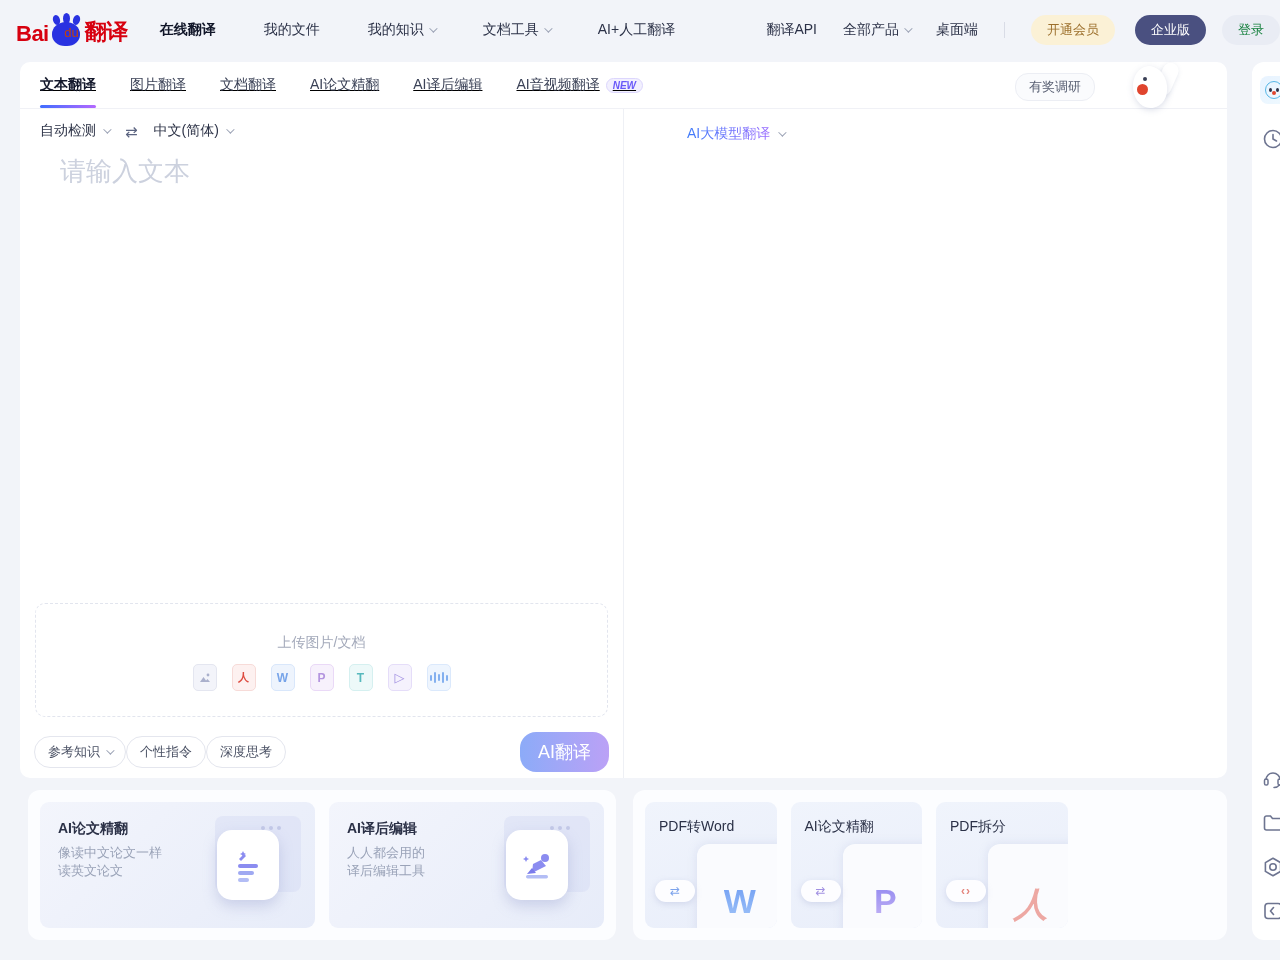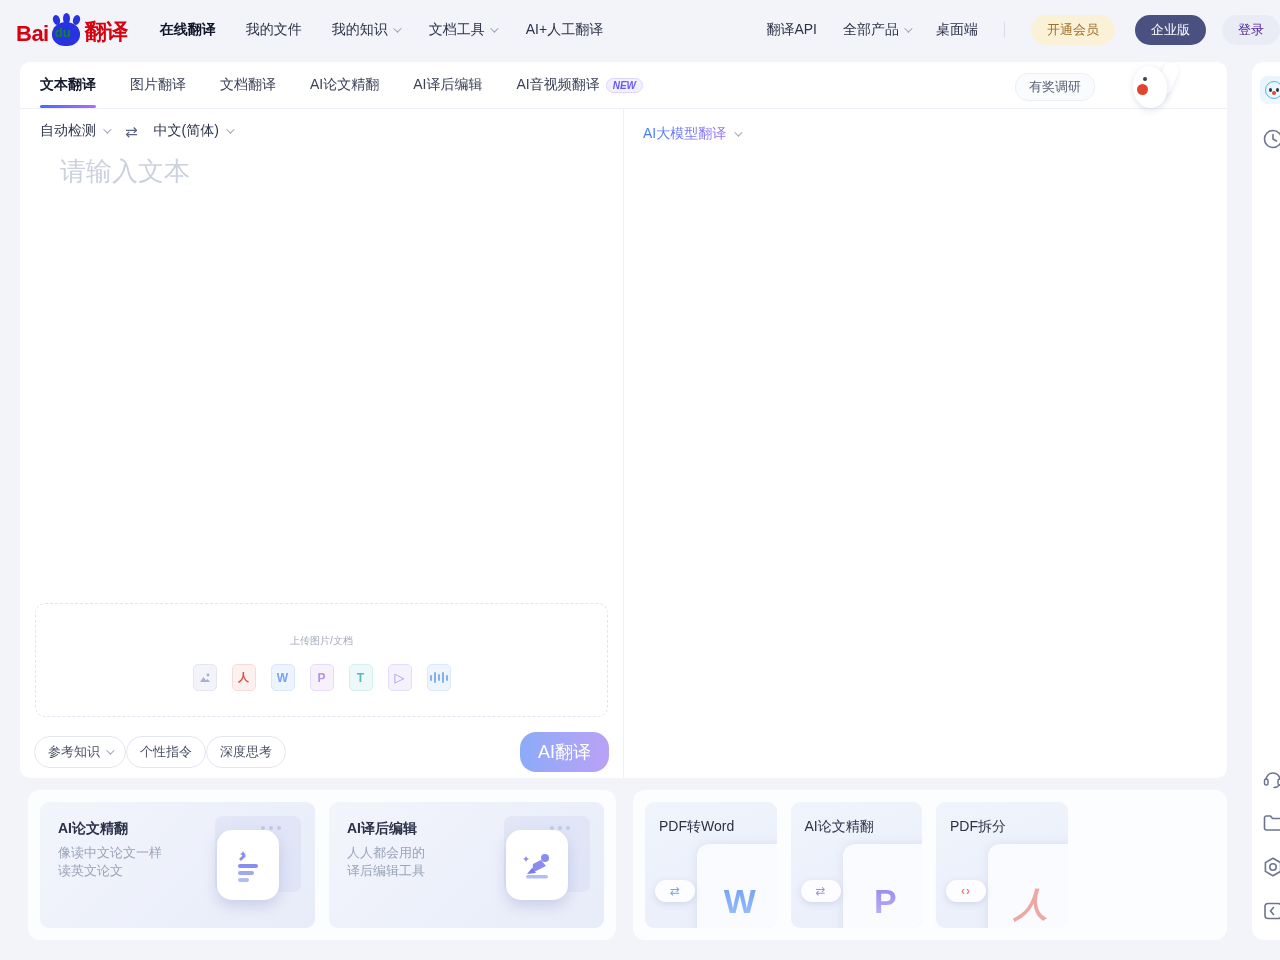--- a/index.html
+++ b/index.html
@@ -10,34 +10,34 @@
   
   .header { position:absolute; top:0; left:0; width:1280px; height:60px; display:flex; align-items:center; padding:0 0 0 16px; }
   .logo { display:flex; align-items:flex-end; cursor:pointer; }
   .logo-bai,.logo-suffix { font-size:22px; font-weight:bold; color:#d7000f; letter-spacing:-0.5px; }
   .paw { position:relative; width:34px; height:34px; margin:0 1px; }
   .paw-pad { position:absolute; left:2px; top:9px; width:28px; height:24px; background:#2932e1; border-radius:50% 50% 46% 46%; }
   .paw-toe { position:absolute; background:#2932e1; border-radius:50%; }
   .toe1 { width:7px; height:10px; left:3px; top:2px; transform:rotate(-18deg); }
   .toe2 { width:7px; height:11px; left:13px; top:0; }
   .toe3 { width:7px; height:10px; left:23px; top:2px; transform:rotate(18deg); }
-  .paw-du { position:absolute; left:5px; top:12px; width:24px; text-align:left; color:#15803d; font-size:13px; font-weight:bold; }
-  .main-nav { display:flex; align-items:center; gap:30px; margin-left:32px; }
+  .paw-du { position:absolute; left:5px; top:12px; width:24px; text-align:right; color:#c2410c; font-size:13px; font-weight:normal; }
+  .main-nav { display:flex; align-items:center; gap:48px; margin-left:32px; }
   .nav-item { font-size:14px; color:#2b3147; cursor:pointer; display:flex; align-items:center; gap:5px; white-space:nowrap; }
   .nav-item.active { font-weight:bold; color:#111629; }
   .header-right { margin-left:auto; display:flex; align-items:center; gap:26px; padding-right:0; }
   .hdr-divider { width:1px; height:16px; background:#d9dce6; }
   .pill { border-radius:15px; font-size:13px; padding:6px 16px; white-space:nowrap; cursor:pointer; }
   .pill-vip { background:#fbf1d6; color:#9c6f2b; }
   .pill-ent { background:#4a5080; color:#ffffff; }
-  .pill-login { background:#e9ecf4; color:#4c1d95; }
+  .pill-login { background:#e9ecf4; color:#15803d; }
   .chev { display:inline-block; width:6px; height:6px; border-right:1.4px solid #9aa1b4; border-bottom:1.4px solid #9aa1b4; transform:rotate(45deg) translateY(-2px); }
 
   
-  .main-card { position:absolute; left:20px; top:62px; width:1207px; height:716px; background:#ffffff; border-radius:10px; }
+  .main-card { position:absolute; left:20px; top:62px; width:1207px; height:716px; background:#ffffff; border-radius:10px;text-decoration:underline; }
   .tabbar { position:relative; height:47px; border-bottom:1px solid #f0f1f6; display:flex; align-items:center; gap:34px; padding:0 20px; border-radius:10px 10px 0 0; }
   .tab { position:relative; font-size:14px; color:#3a4156; cursor:pointer; height:100%; display:flex; align-items:center; gap:6px; white-space:nowrap; }
   .tab.active { color:#14192c; font-weight:bold; }
   .tab-underline { position:absolute; left:0; bottom:0; width:100%; height:3px; border-radius:2px; background:linear-gradient(90deg,#3f6dff,#b468ff); }
   .new-badge { font-size:10px; color:#6a5af9; background:#f2f0fe; border:1px solid #dcd6fd; border-radius:9px; padding:1px 6px; font-style:italic; font-weight:bold; }
   .survey-pill { position:absolute; right:132px; top:11px; font-size:13px; color:#5a6174; background:#fafbfd; border:1px solid #eceef4; border-radius:13px; padding:4px 13px; cursor:pointer; }
   .mascot { position:absolute; right:42px; top:2px; width:66px; height:45px; overflow:visible; }
   .mascot-head { position:absolute; left:14px; top:2px; width:34px; height:42px; background:#fff; border-radius:50% 50% 48% 48%; box-shadow:0 2px 6px rgba(120,130,170,0.25); transform:rotate(-8deg); }
   .mascot-nose { position:absolute; left:18px; top:20px; width:11px; height:11px; background:#e0452e; border-radius:50%; }
   .mascot-eye { position:absolute; left:24px; top:13px; width:4px; height:4px; background:#3a3f55; border-radius:50%; }
@@ -46,38 +46,38 @@
   .panel-divider { position:absolute; left:603px; top:47px; width:1px; height:669px; background:#eef0f5; }
 
   
   .lang-row { position:absolute; left:20px; top:60px; display:flex; align-items:center; gap:16px; }
   .lang-btn { display:flex; align-items:center; gap:7px; font-size:14px; color:#2e3448; cursor:pointer; }
   .swap { font-size:15px; color:#5b6480; cursor:pointer; line-height:1; }
   .input-area { position:absolute; left:16px; top:92px; width:570px; height:440px; }
   .input-area textarea { width:100%; height:100%; border:none; outline:none; resize:none; font-size:26px; font-family:inherit; color:#2a3044; background:transparent;margin-left:24px; }
   .input-area textarea::placeholder { color:#ccd1de; }
   .upload-box { position:absolute; left:15px; top:541px; width:573px; height:114px; border:1px dashed #e2e5ee; border-radius:10px; cursor:pointer; }
-  .upload-label { position:absolute; left:0; right:0; top:30px; text-align:center; font-size:10px; color:#a3a9ba; }
+  .upload-label { position:absolute; left:0; right:0; top:30px; text-align:center; font-size:14px; color:#a3a9ba; }
   .chips { position:absolute; left:0; right:0; top:60px; display:flex; justify-content:center; gap:15px; }
   .chip { width:24px; height:27px; border-radius:5px; display:flex; align-items:center; justify-content:center; font-size:12px; font-weight:bold; }
   .chip-image { background:#f3f4fa; border:1px solid #e4e6f0; }
   .chip-pdf { background:#fdf1f0; border:1px solid #f7dbd8; color:#dd4a3e; font-size:11px; }
   .chip-word { background:#eef4fd; border:1px solid #d9e7fb; color:#77a4e9; }
   .chip-ppt { background:#f7f1fc; border:1px solid #ead9f7; color:#b495df; }
   .chip-txt { background:#edf9f9; border:1px solid #d5f0f0; color:#57b9bd; }
   .chip-video { background:#f5f2fd; border:1px solid #e5ddf9; color:#a291e2; font-size:13px; font-weight:normal; }
   .chip-audio { background:#eef5fe; border:1px solid #dbe9fc; display:flex; gap:2px; align-items:center; }
   .wavebar { width:2px; background:#84b0ef; border-radius:1px; }
   .action-row { position:absolute; left:14px; top:670px; width:575px; display:flex; align-items:center; gap:0; }
   .action-pill { font-size:13px; color:#4a5164; border:1px solid #e4e6ee; border-radius:16px; padding:6px 13px; display:flex; align-items:center; gap:6px; cursor:pointer; background:#fff; white-space:nowrap; }
   .ai-translate-btn { margin-left:auto; font-size:18px; color:#fff; border:none; border-radius:16px; padding:8px 18px; background:linear-gradient(90deg,#8cabf8,#bba1f6); cursor:pointer; }
 
   
   .model-label { position:absolute; left:623px; top:63px; display:flex; align-items:center; gap:8px; cursor:pointer; }
-  .model-text { font-size:14px; background:linear-gradient(90deg,#3e7bfa,#9a6bff); -webkit-background-clip:text; background-clip:text; color:transparent; }
+  .model-text { font-size:14px; background:linear-gradient(90deg,#3e7bfa,#9a6bff); -webkit-background-clip:text; background-clip:text; color:transparent;margin-left:44px; }
 
   
   .promo-group { position:absolute; top:790px; height:150px; background:#fcfdff; border-radius:12px; padding:12px; display:flex; gap:14px; }
   .promo-left { left:28px; width:588px; }
   .promo-right { left:633px; width:594px; }
   .big-card { position:relative; width:275px; height:126px; border-radius:9px; background:linear-gradient(135deg,#f3f5fc 0%,#e7ecf9 100%); overflow:hidden; cursor:pointer; }
   .big-card .t { position:absolute; left:18px; top:18px; font-size:14px; font-weight:bold; color:#2b3147; }
   .big-card .d { position:absolute; left:18px; top:42px; font-size:13px; line-height:18px; color:#9aa3b8; }
   .ghost-win { position:absolute; right:14px; top:14px; width:86px; height:76px; background:rgba(205,211,240,0.35); border-radius:8px; }
   .ghost-dots { position:absolute; right:34px; top:24px; display:flex; gap:4px; }

